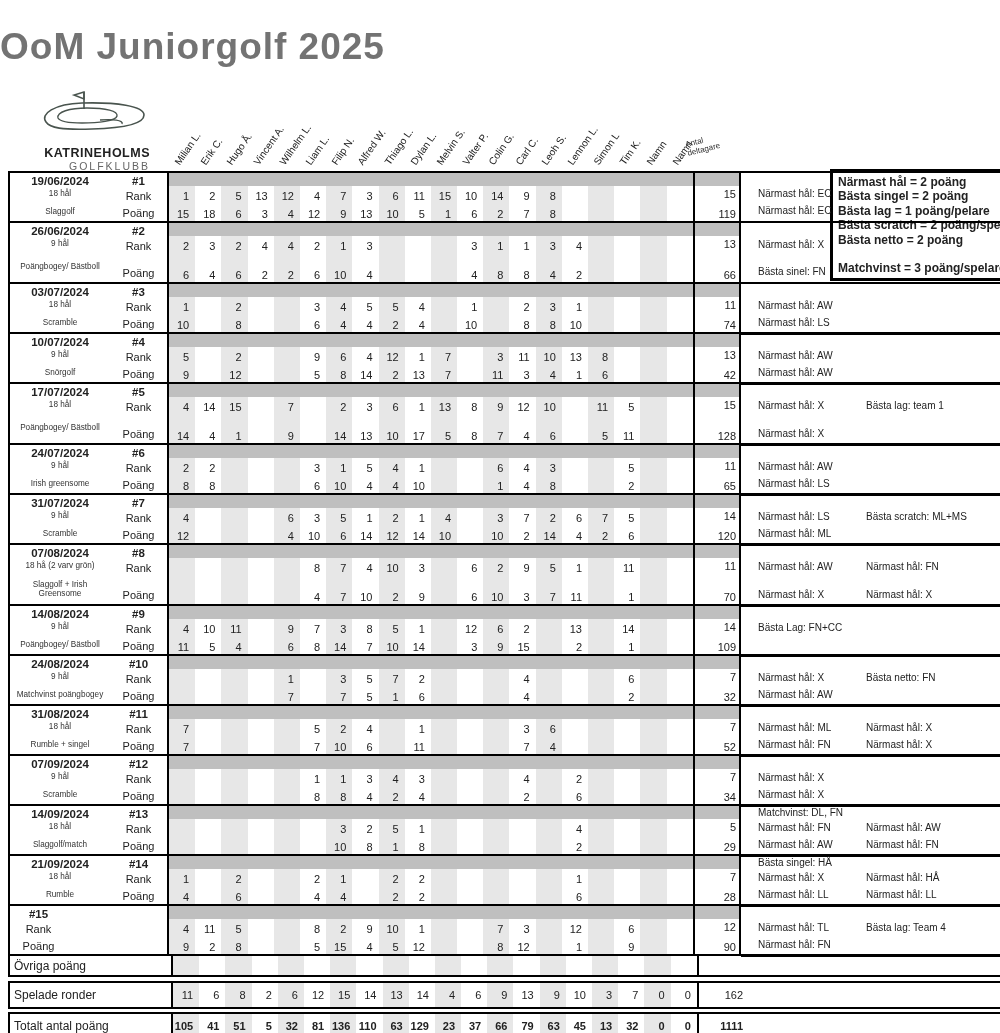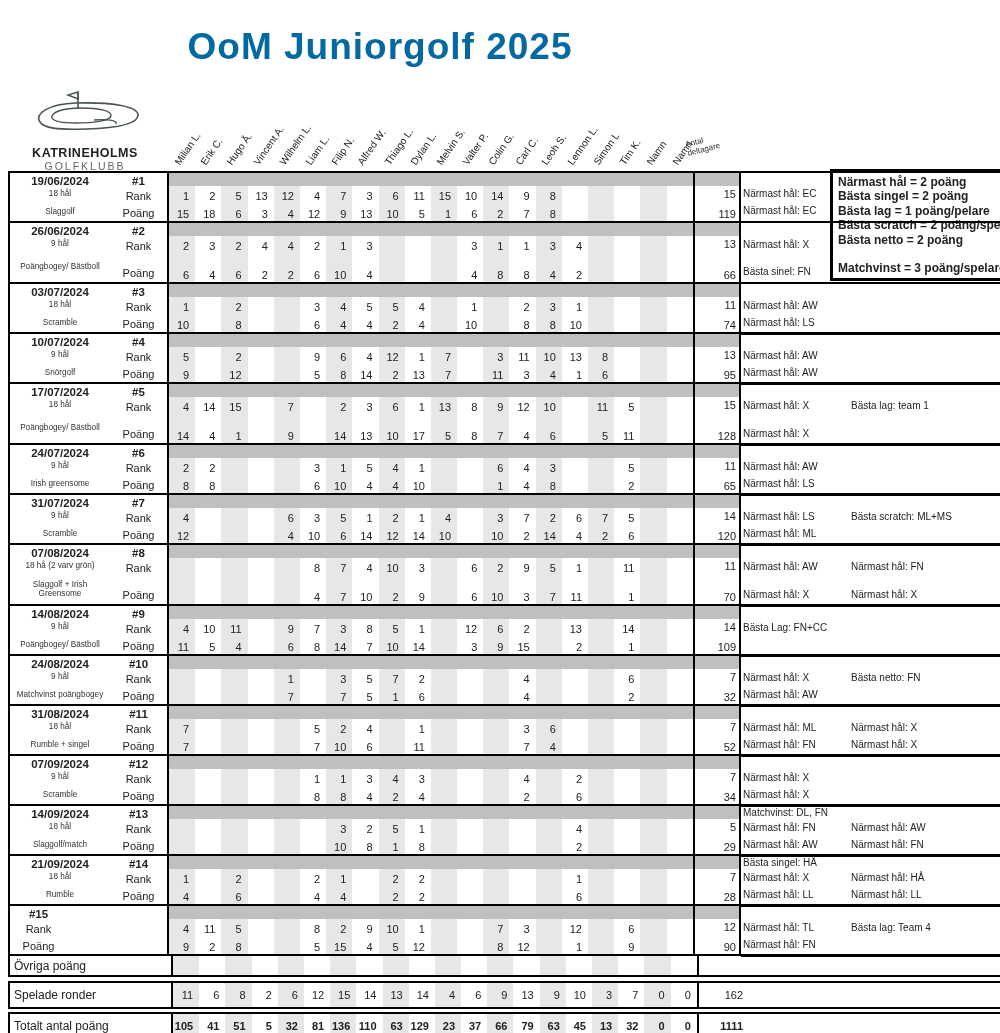--- a/index.html
+++ b/index.html
@@ -1,21 +1,21 @@
 <!DOCTYPE html>
 <html><head>
 <meta charset="utf-8">
 <style>
   html,body{margin:0;padding:0;background:#fff;}
   .page{position:relative;width:1000px;height:1033px;background:#fff;overflow:hidden;
         font-family:"Liberation Sans",sans-serif;color:#222;}
-  .title{position:absolute;top:26px;left:0;width:760px;text-align:center;
-         font-size:37px;font-weight:bold;letter-spacing:1px;color:#0369a1;}
+  .title{position:absolute;top:26px;left:0;width:760px;
+         font-size:37px;font-weight:bold;letter-spacing:1px;color:#737373;}
   
-  .logo{position:absolute;left:20px;top:90px;width:130px;text-align:center;}
+  .logo{position:absolute;left:20px;top:90px;width:130px;text-align:right;}
   .logo .l1{font-size:12.5px;font-weight:bold;letter-spacing:.5px;color:#222;}
   .logo .l2{font-size:10.5px;letter-spacing:2px;color:#666;}
   
   .pname{position:absolute;height:13px;font-size:10px;white-space:nowrap;color:#222;
          transform-origin:0 100%;transform:rotate(-55deg);}
   .antal-label{position:absolute;left:686px;top:136px;font-size:8px;line-height:9px;color:#333;
          transform:rotate(-14deg);}
   
   .legend{position:absolute;left:830px;top:169px;width:158px;border:3px solid #000;
           padding:3px 5px 2px 5px;background:#fff;}
@@ -46,21 +46,21 @@
   .antal{width:44px;border-left:2.5px solid #000;border-right:2.5px solid #000;
          display:flex;flex-direction:column;box-sizing:content-box;}
   .acount{height:17px;line-height:17px;text-align:right;padding-right:3px;font-size:11px;}
   .atotal{flex:1;display:flex;align-items:flex-end;justify-content:flex-end;
           padding:0 3px 1px 0;font-size:11px;}
   .notes{width:262px;display:flex;flex-direction:column;font-size:10px;color:#222;}
   .notes.nb{border-bottom:2.5px solid #000;margin-bottom:-2.5px;}
   .nband{height:13px;line-height:14px;display:flex;}
   .nrow{height:17px;line-height:17px;display:flex;}
   .nrow.grow{flex:1;align-items:flex-end;padding-bottom:2px;}
-  .n1{width:106px;padding-left:2px;white-space:nowrap;}
+  .n1{width:106px;padding-left:17px;white-space:nowrap;}
   .n2{padding-left:2px;white-space:nowrap;}
   
   .brow{display:flex;border:2.5px solid #000;}
   .brow.noTop{border-top:none;}
   .blabel{width:157px;border-right:2.5px solid #000;font-size:12px;padding-left:4px;
           display:flex;align-items:center;box-sizing:content-box;background:#fff;}
   .bdata{width:524px;display:flex;}
   .bantal{width:44px;border-left:2.5px solid #000;font-size:11px;display:flex;
           align-items:center;justify-content:flex-end;padding-right:3px;box-sizing:content-box;}
   .brow .dc{align-items:center;padding-bottom:0;}
@@ -416,21 +416,21 @@
             <div class="dc">1</div>
             <div class="dc sh">6</div>
             <div class="dc"></div>
             <div class="dc sh"></div>
             <div class="dc"></div>
           </div>
         </div>
         <div class="antal">
           <div class="band"></div>
           <div class="acount">13</div>
-          <div class="atotal">95</div>
+          <div class="atotal">42</div>
         </div>
         <div class="notes nb">
           <div class="nband">
             <div class="n1"></div>
           </div>
           <div class="nrow">
             <div class="n1">Närmast hål: AW</div>
             <div class="n2"></div>
           </div>
           <div class="nrow grow">

